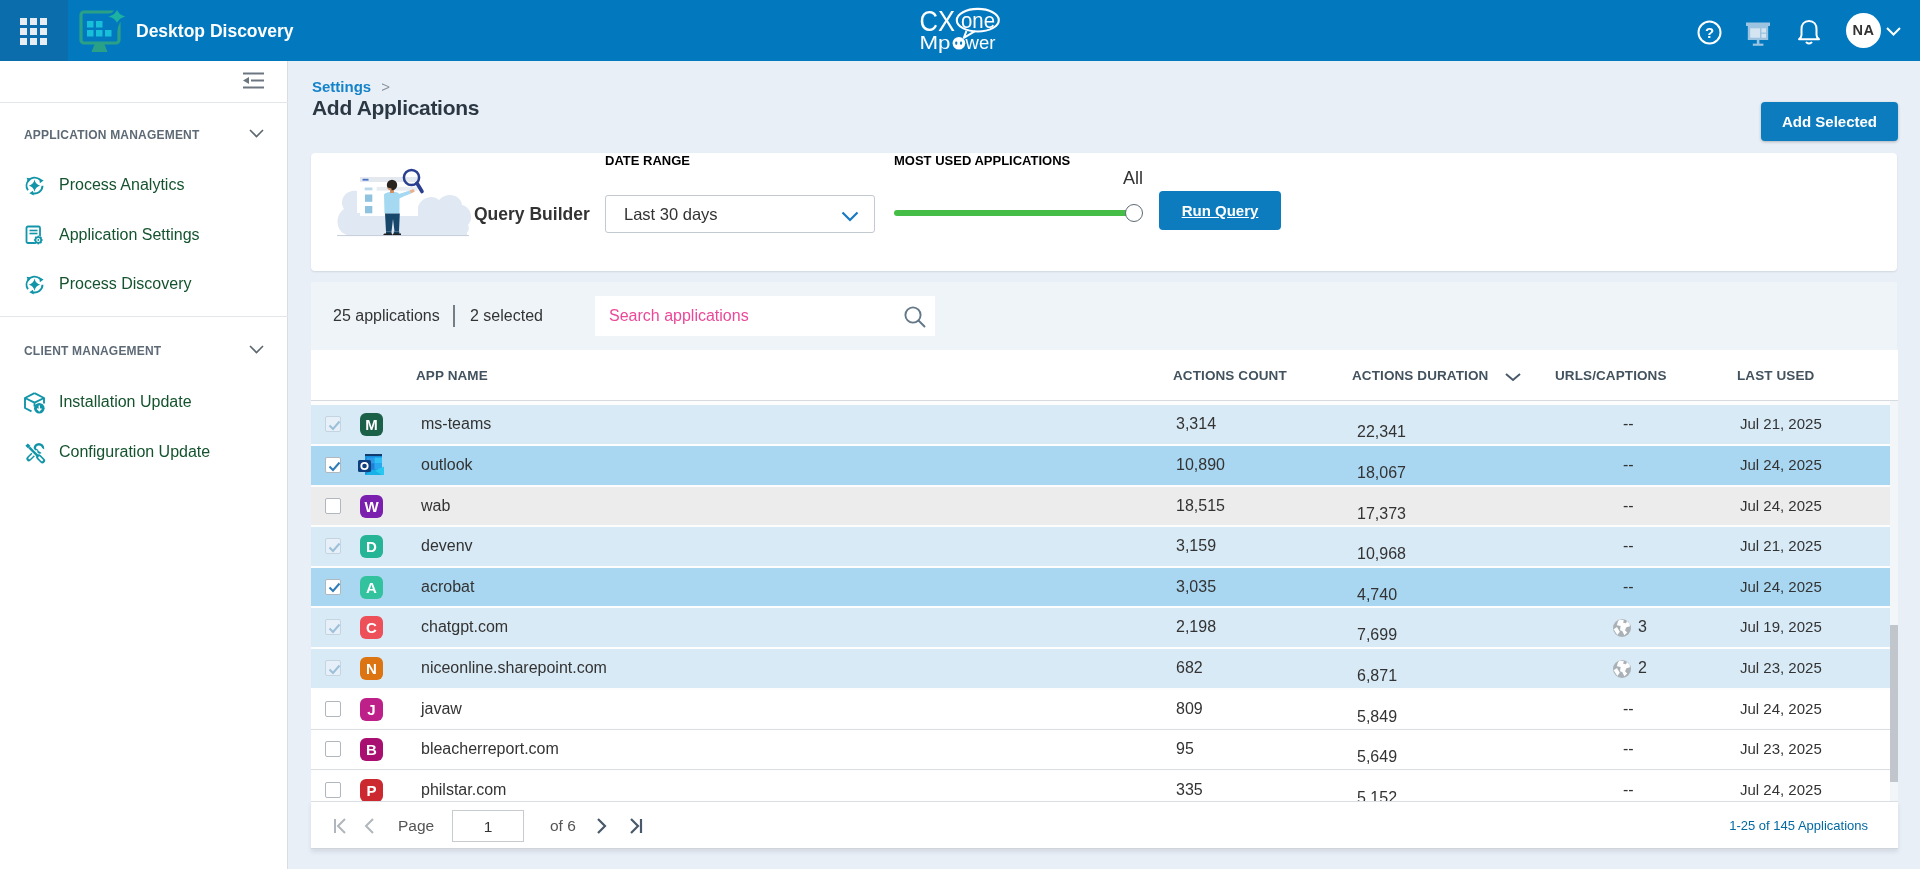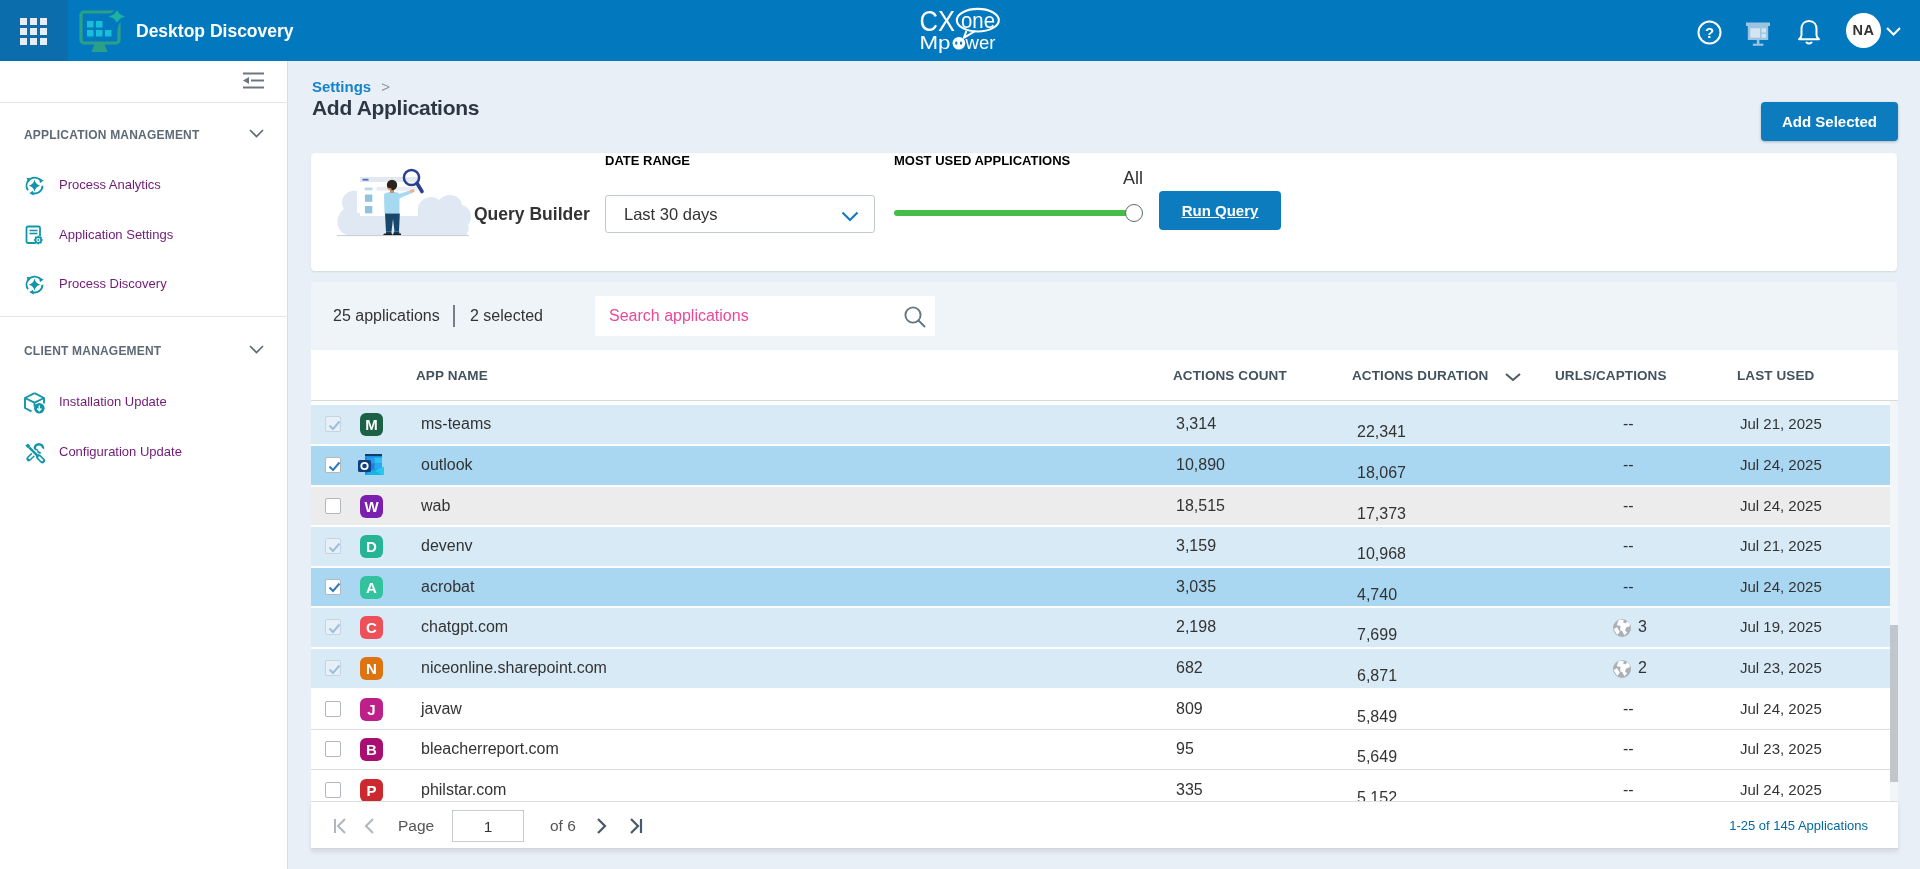--- a/index.html
+++ b/index.html
@@ -13,21 +13,21 @@
   #hdr .prodname { position:absolute; left:136px; top:0; height:62px; line-height:62px; color:#fff; font-size:17.5px; font-weight:bold; }
   .hicon { position:absolute; top:0; }
 
   
   #side { position:absolute; left:0; top:61px; width:288px; height:808px; background:#ffffff; border-right:1px solid #d9dde1; }
   #side .divider { position:absolute; left:0; width:288px; height:1px; background:#e4e7ea; }
   .sec-label { position:absolute; left:24px; font-size:12px; font-weight:bold; color:#5d6a76; letter-spacing:0.2px; }
   .sec-chev { position:absolute; left:249px; }
   .nav-item { position:absolute; left:0; width:288px; height:50px; }
   .nav-item svg { position:absolute; left:24px; top:15px; }
-  .nav-item .lbl { position:absolute; left:59px; top:0; height:50px; line-height:50px; font-size:13px; color:#701a75; }
+  .nav-item .lbl { position:absolute; left:59px; top:0; height:50px; line-height:50px; font-size:16px; color:#14532d; }
 
   
   #main { position:absolute; left:288px; top:62px; width:1632px; height:807px; background:#e9eff7; }
   #crumb { position:absolute; left:24px; top:16px; font-size:15px; color:#1583ca; font-weight:bold;}
   #crumb .gt { color:#8a949c; font-weight:normal; font-size:15px; padding-left:10px;}
   #title { position:absolute; left:24px; top:34px; font-size:21px; letter-spacing:-0.3px; font-weight:bold; color:#2b3844; }
   .btn { background:#0c7cbe; color:#fff; font-weight:bold; font-size:15px; border:none; border-radius:4px; font-family:"Liberation Sans",sans-serif; }
   #addsel { position:absolute; left:1473px; top:24px; width:137px; height:39px; box-shadow:0 1px 3px rgba(0,0,0,.25);margin-top:16px; }
 
   

